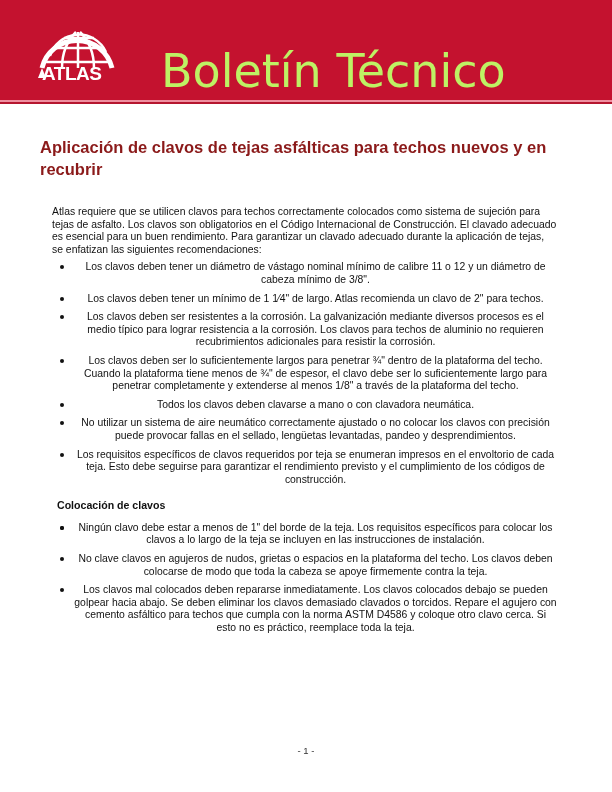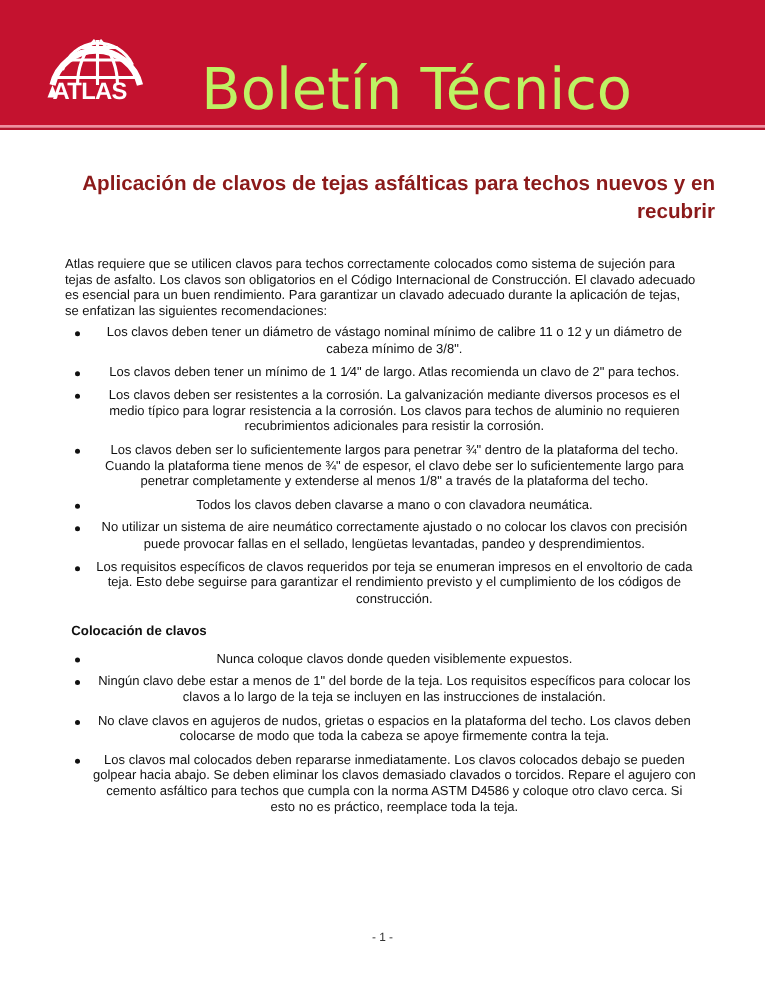--- a/index.html
+++ b/index.html
@@ -13,21 +13,21 @@
     .header-stripe-light { position: absolute; left: 0; top: 100px; width: 612px; height: 2px; background: #ef8fa0; }
     .header-stripe-dark { position: absolute; left: 0; top: 102px; width: 612px; height: 2px; background: #b5162f; }
     .logo { position: absolute; left: 36px; top: 26px; width: 92px; height: 64px; }
     .logo svg { display: block; }
     .header-title {
       position: absolute; left: 161px; top: 43px; font-size: 46px; color: #bef264;
       font-family: "DejaVu Sans", sans-serif; font-weight: normal; letter-spacing: 0px; line-height: 56px;
       white-space: nowrap;
     }
     .doc-title {
-      position: absolute; left: 40px; top: 136px; width: 532px; text-align: right;
+      position: absolute; left: 40px; top: 136px; width: 532px; text-align: left;
       color: #8b1a1a; font-weight: bold; font-size: 16.5px; line-height: 22px;
     }
     .content { position: absolute; left: 52px; top: 206px; width: 505px; font-size: 10.4px; line-height: 12.6px; color: #111; }
     .intro { margin: 0 0 5px 0; }
     ul.bullets { list-style: none; margin: 0; padding: 0; }
     ul.bullets li { position: relative; padding-left: 22px; margin-bottom: 6px; text-align: center; }
     ul.bullets li .dot {
       position: absolute; left: 8px; top: 4px; width: 4px; height: 4px; border-radius: 50%; background: #111;
     }
     .section-heading { font-weight: bold; font-size: 10.6px; margin: 13px 0 10px 5px; }
@@ -65,20 +65,20 @@
     <li><span class="dot"></span><span>Los clavos deben tener un diámetro de vástago nominal mínimo de calibre 11 o 12 y un diámetro de cabeza mínimo de 3/8".</span></li>
     <li><span class="dot"></span><span>Los clavos deben tener un mínimo de 1 1⁄4" de largo. Atlas recomienda un clavo de 2" para techos.</span></li>
     <li><span class="dot"></span><span>Los clavos deben ser resistentes a la corrosión. La galvanización mediante diversos procesos es el medio típico para lograr resistencia a la corrosión. Los clavos para techos de aluminio no requieren recubrimientos adicionales para resistir la corrosión.</span></li>
     <li><span class="dot"></span><span>Los clavos deben ser lo suficientemente largos para penetrar ¾" dentro de la plataforma del techo. Cuando la plataforma tiene menos de ¾" de espesor, el clavo debe ser lo suficientemente largo para penetrar completamente y extenderse al menos 1/8" a través de la plataforma del techo.</span></li>
     <li><span class="dot"></span><span>Todos los clavos deben clavarse a mano o con clavadora neumática.</span></li>
     <li><span class="dot"></span><span>No utilizar un sistema de aire neumático correctamente ajustado o no colocar los clavos con precisión puede provocar fallas en el sellado, lengüetas levantadas, pandeo y desprendimientos.</span></li>
     <li><span class="dot"></span><span>Los requisitos específicos de clavos requeridos por teja se enumeran impresos en el envoltorio de cada teja. Esto debe seguirse para garantizar el rendimiento previsto y el cumplimiento de los códigos de construcción.</span></li>
   </ul>
   <div class="section-heading">Colocación de clavos</div>
   <ul class="bullets">
-    <li><span class="dot"></span><span>Nunca coloque clavos donde queden visiblemente expuestos.</span></li>
+    <li><span class="dot"></span></li>
     <li><span class="dot"></span><span>Ningún clavo debe estar a menos de 1" del borde de la teja. Los requisitos específicos para colocar los clavos a lo largo de la teja se incluyen en las instrucciones de instalación.</span></li>
     <li><span class="dot"></span><span>No clave clavos en agujeros de nudos, grietas o espacios en la plataforma del techo. Los clavos deben colocarse de modo que toda la cabeza se apoye firmemente contra la teja.</span></li>
     <li><span class="dot"></span><span>Los clavos mal colocados deben repararse inmediatamente. Los clavos colocados debajo se pueden golpear hacia abajo. Se deben eliminar los clavos demasiado clavados o torcidos. Repare el agujero con cemento asfáltico para techos que cumpla con la norma ASTM D4586 y coloque otro clavo cerca. Si esto no es práctico, reemplace toda la teja.</span></li>
   </ul>
 </div>
 
 <div class="page-number">- 1 -</div>
 
 </body></html>

